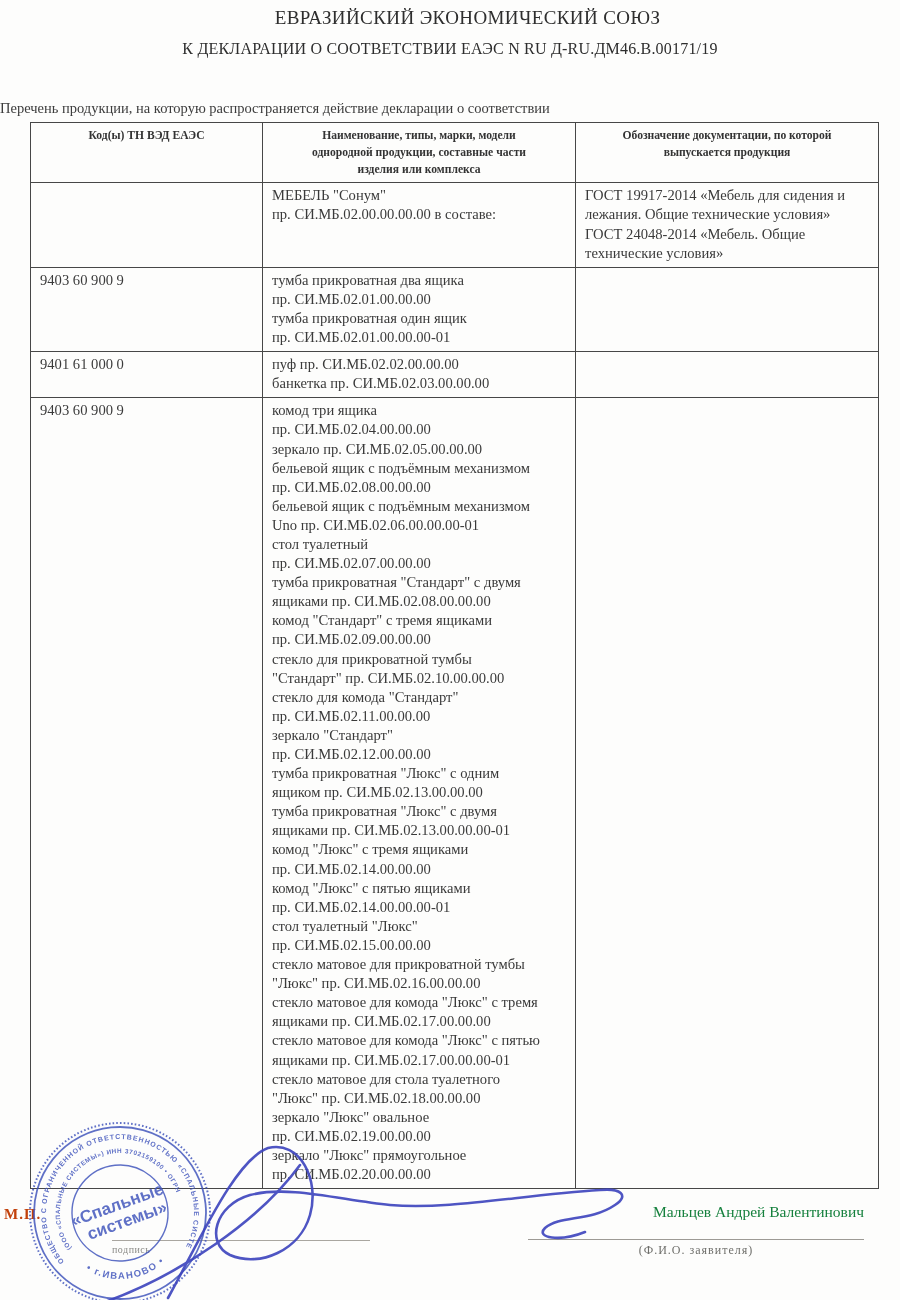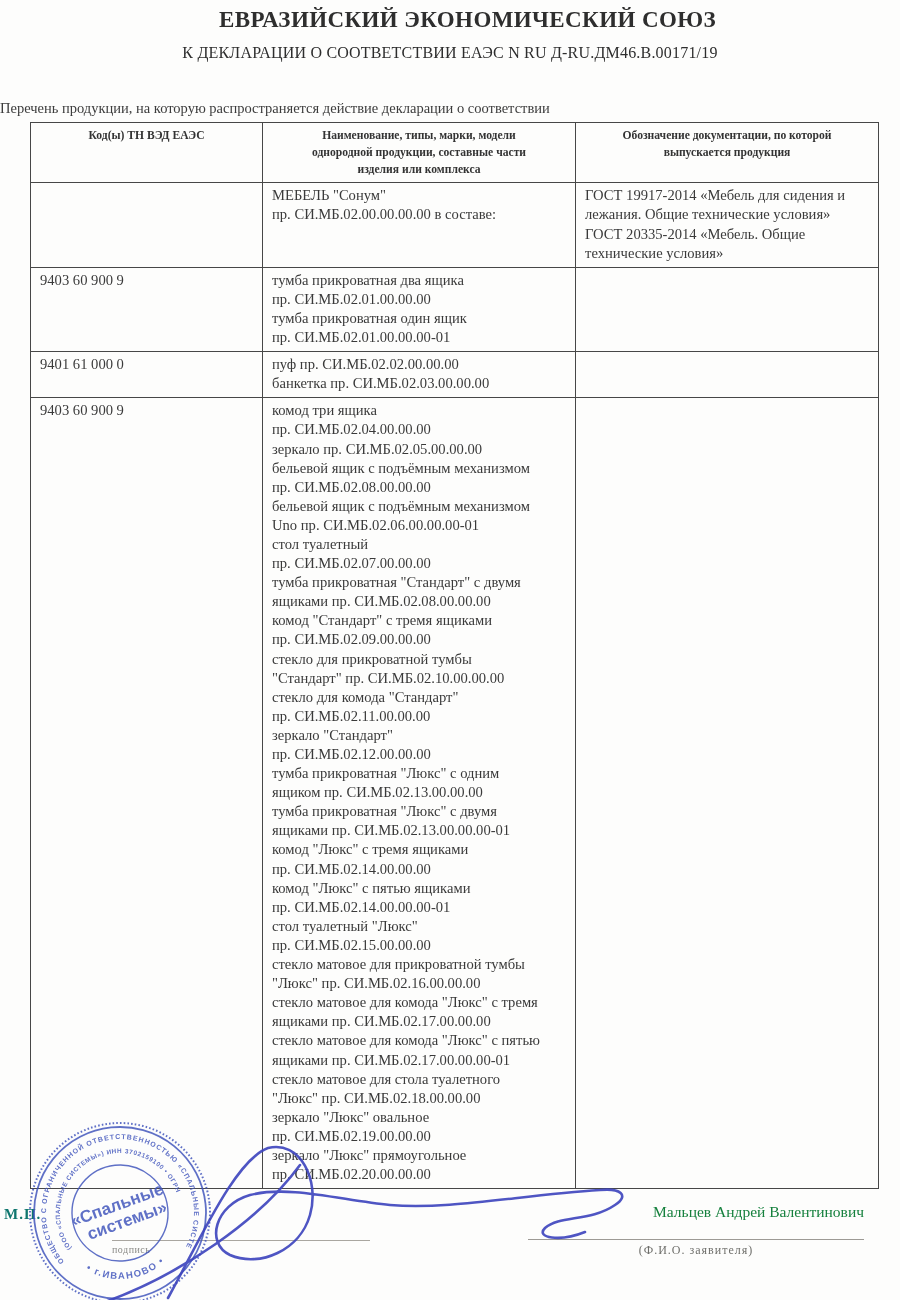--- a/index.html
+++ b/index.html
@@ -5,21 +5,21 @@
   * { margin:0; padding:0; box-sizing:border-box; }
   html,body { width:900px; }
   body { font-family:"Liberation Serif", serif; background:#e8e8e8; }
   .page {
     position:relative; width:900px; height:1300px;
     background:#fdfdfc; overflow:hidden; color:#383838;
   }
 
   
   .doc-header { position:absolute; top:7px; left:0; width:900px; text-align:center; color:#2e2e2e; }
-  .t1 { font-size:23px; font-weight:bold; letter-spacing:.4px;padding-left:35px; }
+  .t1 { font-size:19px; font-weight:normal; letter-spacing:.4px;padding-left:35px; }
   .t2 { font-size:16.5px; font-weight:bold; margin-top:11px; letter-spacing:.3px; }
   .t3 { font-size:16px;   font-weight:normal; margin-top:11px; letter-spacing:.2px; }
   .subtitle {
     position:absolute; top:100px; left:0; width:900px;
     font-size:14.5px; color:#3c3c3c;
   }
 
   
   table.products {
     position:absolute; left:30px; top:122px; width:848px;
@@ -38,21 +38,21 @@
   table.products td {
     font-size:14.6px; line-height:19.1px; color:#3a3a3a;
     padding:3px 4px 4px 9px;
   }
   td.code-cell { padding-left:7px; }
   .cell-line { white-space:nowrap; overflow:visible; }
 
   
   .mp-mark {
     position:absolute; left:4px; top:1206px;
-    font-size:15px; font-weight:bold; color:#0f766e; letter-spacing:1px;
+    font-size:15px; font-weight:bold; color:#c2410c; letter-spacing:1px;
   }
   .sig-line {
     position:absolute; left:112px; top:1240px; width:258px;
     border-top:1px solid #a9a6a0;
   }
   .sig-label {
     position:absolute; left:112px; top:1244px; width:258px;
     text-align:left; font-size:10px; color:#8a8a86; letter-spacing:.5px;
   }
   .fio-name {
@@ -98,21 +98,21 @@
     <tbody>
         <tr>
           <td class="code-cell"></td>
           <td>
             <div class="cell-line">МЕБЕЛЬ "Сонум"</div>
             <div class="cell-line">пр. СИ.МБ.02.00.00.00.00 в составе:</div>
           </td>
           <td>
             <div class="cell-line">ГОСТ 19917-2014 «Мебель для сидения и</div>
             <div class="cell-line">лежания. Общие технические условия»</div>
-            <div class="cell-line">ГОСТ 20335-2014 «Мебель. Общие</div>
+            <div class="cell-line">ГОСТ 24048-2014 «Мебель. Общие</div>
             <div class="cell-line">технические условия»</div>
           </td>
         </tr>
         <tr>
           <td class="code-cell">9403 60 900 9</td>
           <td>
             <div class="cell-line">тумба прикроватная два ящика</div>
             <div class="cell-line">пр. СИ.МБ.02.01.00.00.00</div>
             <div class="cell-line">тумба прикроватная один ящик</div>
             <div class="cell-line">пр. СИ.МБ.02.01.00.00.00-01</div>

